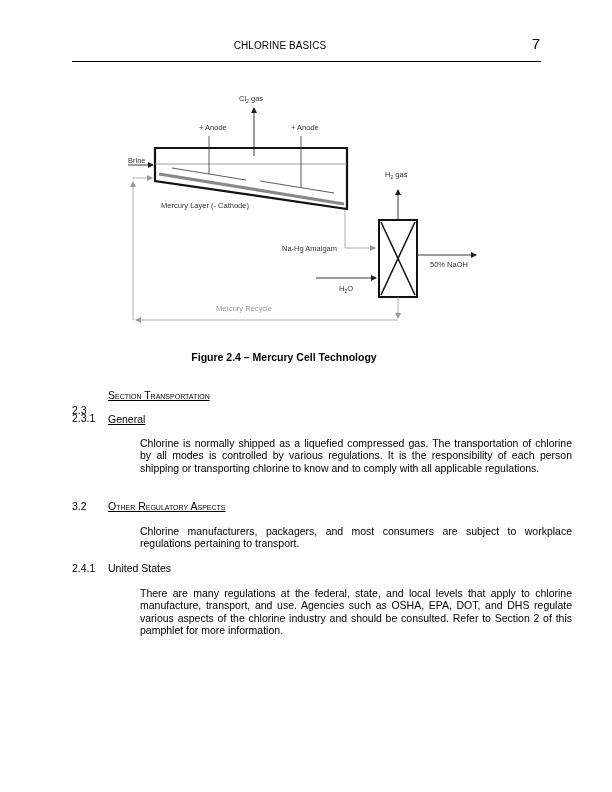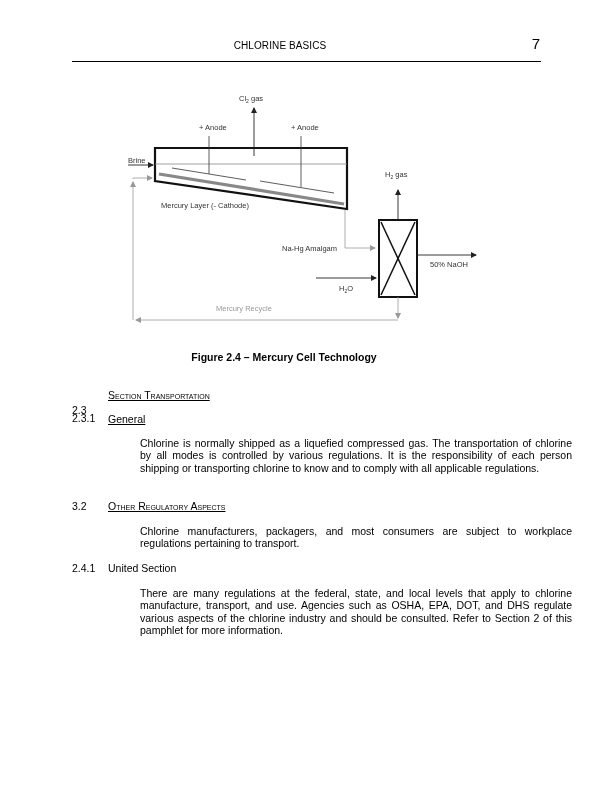--- a/index.html
+++ b/index.html
@@ -102,14 +102,14 @@
 
 <div class="sec-num" style="top:412px;">2.3.1</div>
 <div class="sec-title" style="top:413px;text-decoration:underline;">General</div>
 <div class="para" style="top:437px;">Chlorine is normally shipped as a liquefied compressed gas.  The transportation of chlorine by all modes is controlled by various regulations.  It is the responsibility of each person shipping or transporting chlorine to know and to comply with all applicable regulations.</div>
 
 <div class="sec-num" style="top:500px;">3.2</div>
 <div class="sec-title smallcaps" style="top:500px;">Other Regulatory Aspects</div>
 <div class="para" style="top:525px;">Chlorine manufacturers, packagers, and most consumers are subject to workplace regulations pertaining to transport.</div>
 
 <div class="sec-num" style="top:562px;">2.4.1</div>
-<div class="sec-title" style="top:562px;">United Section</div>
+<div class="sec-title" style="top:562px;">United States</div>
 <div class="para" style="top:587px;">There are many regulations at the federal, state, and local levels that apply to chlorine manufacture, transport, and use.  Agencies such as OSHA, EPA, DOT, and DHS regulate various aspects of the chlorine industry and should be consulted.  Refer to Section 2 of this pamphlet for more information.</div>
 
 </body></html>

